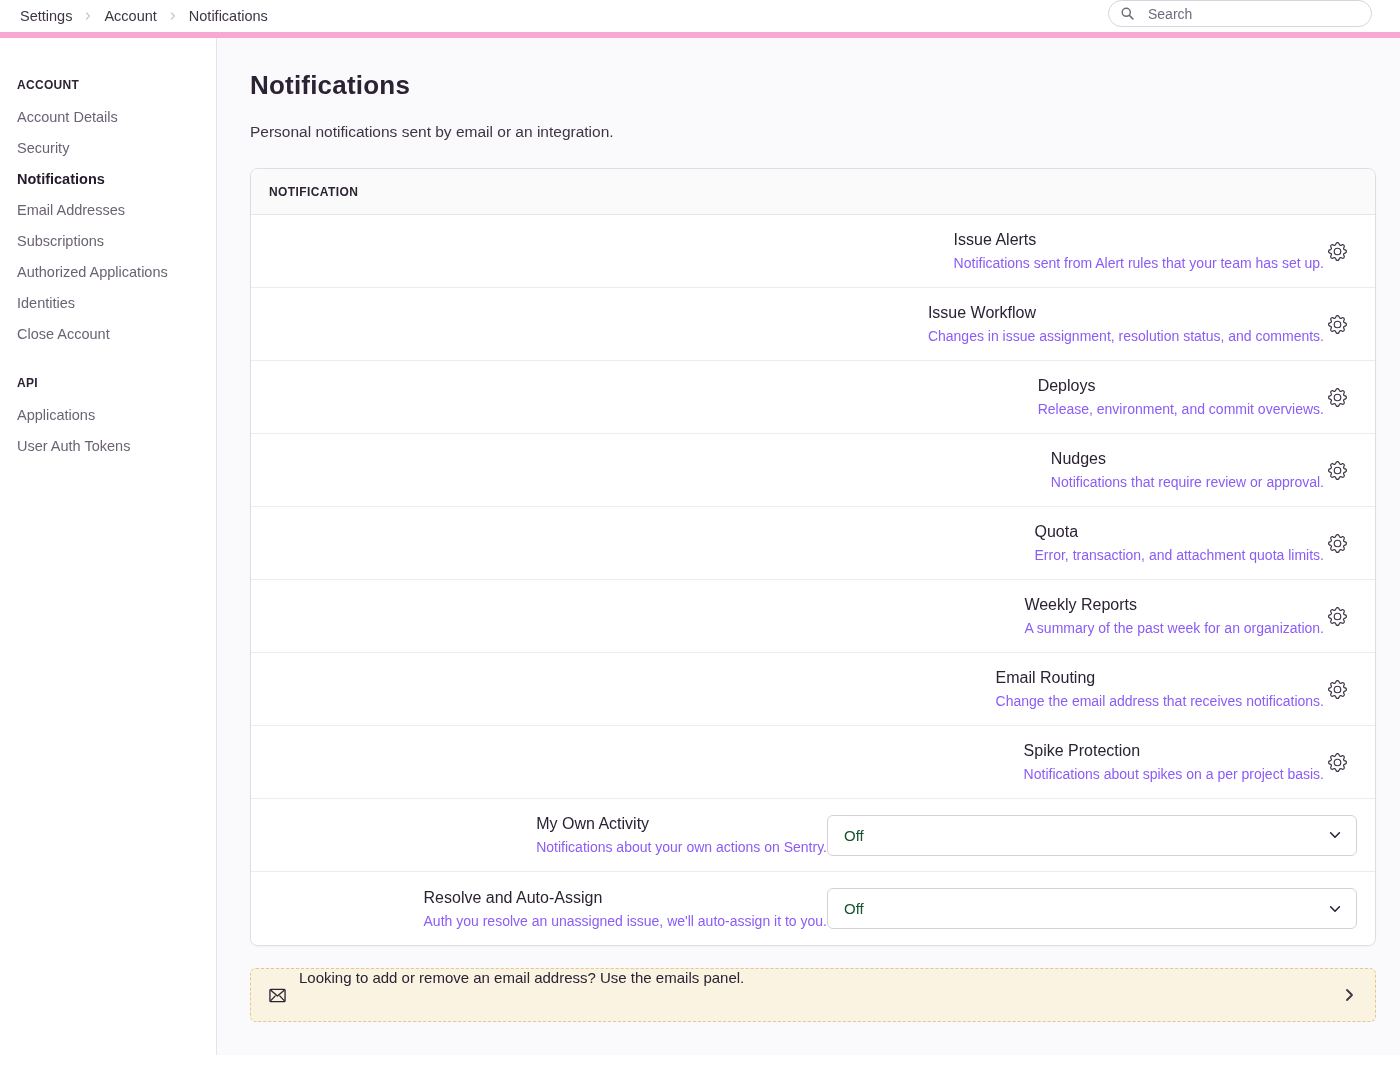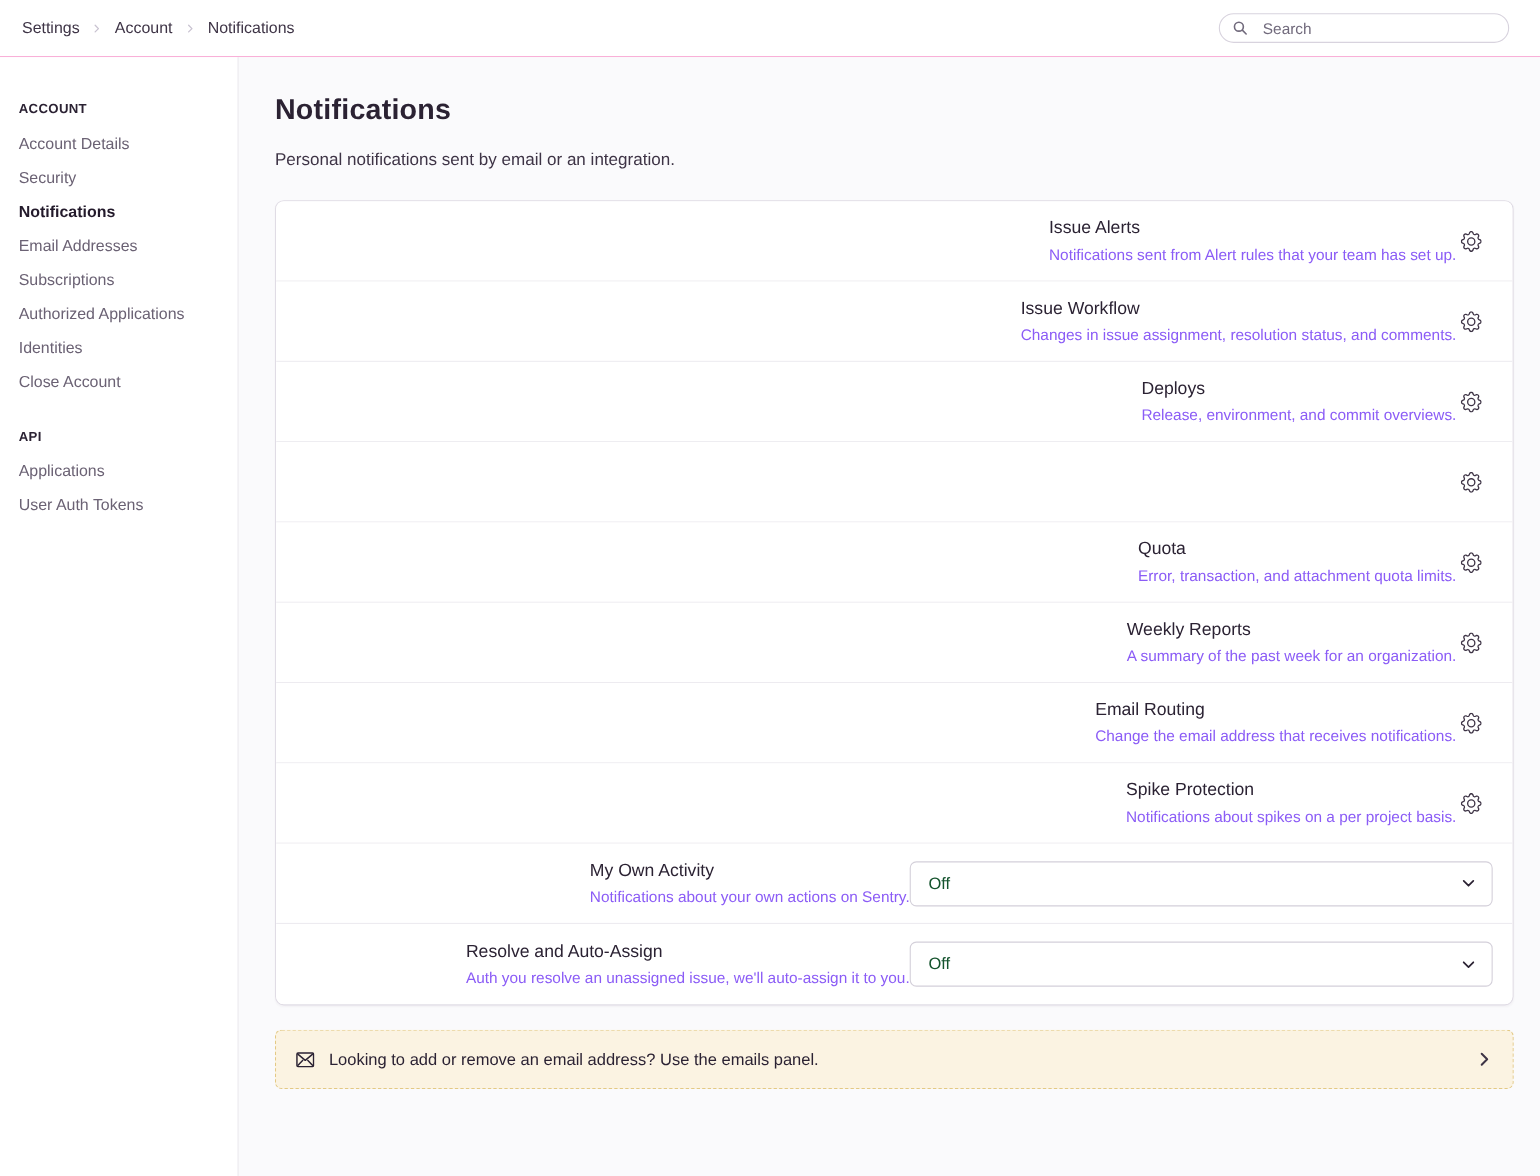--- a/index.html
+++ b/index.html
@@ -5,22 +5,22 @@
   * { box-sizing: border-box; }
   html, body { margin: 0; padding: 0; }
   body {
     width: 1400px; height: 1069px; overflow: hidden; position: relative;
     font-family: "Liberation Sans", sans-serif;
     background: #ffffff; color: #2B2233;
   }
 
   
   .topbar {
-    height: 52px; display: flex; align-items: center; justify-content: space-between;
-    padding: 0 28px 0 20px; background: #ffffff; border-bottom: 1px solid #f9a8d4;
+    height: 38px; display: flex; justify-content: space-between;
+    padding: 0 28px 0 20px; background: #ffffff; border-bottom: 6px solid #f9a8d4;
   }
   .breadcrumb { display: flex; align-items: center; gap: 10px; font-size: 14.5px; color: #3E3446; }
   .crumb { cursor: pointer; }
   .crumb-sep { display: flex; align-items: center; color: #C9C3D1; }
 
   .search-box {
     display: flex; align-items: center; gap: 12px;
     width: 264px; height: 27px; border: 1px solid #D8D3DE; border-radius: 14px;
     padding: 0 12px; background: #fff; color: #716A7C;
   }
@@ -76,21 +76,21 @@
   .select {
     width: 530px; height: 41px; border: 1px solid #D4D0DA; border-radius: 6px;
     background: #fff; display: flex; align-items: center; justify-content: space-between;
     padding: 0 14px 0 16px; font-size: 15px; color: #14532d; cursor: pointer;
   }
   .select .chev { display: flex; color: #2B2233; }
 
   
   .alert {
     margin-top: 22px; height: 54px; border: 1px dashed #E3C985; border-radius: 6px;
-    background: #FBF3E2; display: flex; align-items: center; gap: 13px;
+    background: #FBF3E2; display: flex; gap: 13px;
     padding: 0 18px; font-size: 15px; color: #2B2233; cursor: pointer;
   }
   .alert .spacer { flex: 1; }
   .alert .env { color: #2B2233; }
   .alert .chev-r { color: #3E3446; display: flex; }
 </style>
 </head>
 <body>
 
 <header class="topbar">
@@ -155,20 +155,21 @@
   <div class="sidebar-item">User Auth Tokens</div>
 </div>
   </div>
 </nav>
 
   <main class="main">
     <h1 class="page-title">Notifications</h1>
     <p class="page-desc">Personal notifications sent by email or an integration.</p>
 
     <section class="panel">
+      <div class="panel-header">NOTIFICATION</div>
       <div id="rows">
   <div class="row">
     <div class="row-text">
       <div class="row-title">Issue Alerts</div>
       <div class="row-desc">Notifications sent from Alert rules that your team has set up.</div>
     </div>
     <button class="gear-btn">
       <span class="icon">
         <svg width="19" height="19" viewBox="0 0 16 16" fill="currentColor">
                   <path d="M8 4.754a3.246 3.246 0 1 0 0 6.492 3.246 3.246 0 0 0 0-6.492zM5.754 8a2.246 2.246 0 1 1 4.492 0 2.246 2.246 0 0 1-4.492 0z"></path>
@@ -205,20 +206,24 @@
         <svg width="19" height="19" viewBox="0 0 16 16" fill="currentColor">
                   <path d="M8 4.754a3.246 3.246 0 1 0 0 6.492 3.246 3.246 0 0 0 0-6.492zM5.754 8a2.246 2.246 0 1 1 4.492 0 2.246 2.246 0 0 1-4.492 0z"></path>
                   <path d="M9.796 1.343c-.527-1.79-3.065-1.79-3.592 0l-.094.319a.873.873 0 0 1-1.255.52l-.292-.16c-1.64-.892-3.433.902-2.54 2.541l.159.292a.873.873 0 0 1-.52 1.255l-.319.094c-1.79.527-1.79 3.065 0 3.592l.319.094a.873.873 0 0 1 .52 1.255l-.16.292c-.892 1.64.901 3.434 2.541 2.54l.292-.159a.873.873 0 0 1 1.255.52l.094.319c.527 1.79 3.065 1.79 3.592 0l.094-.319a.873.873 0 0 1 1.255-.52l.292.16c1.64.893 3.434-.902 2.54-2.541l-.159-.292a.873.873 0 0 1 .52-1.255l.319-.094c1.79-.527 1.79-3.065 0-3.592l-.319-.094a.873.873 0 0 1-.52-1.255l.16-.292c.893-1.64-.902-3.433-2.541-2.54l-.292.159a.873.873 0 0 1-1.255-.52l-.094-.319zm-2.633.283c.246-.835 1.428-.835 1.674 0l.094.319a1.873 1.873 0 0 0 2.693 1.115l.291-.16c.764-.415 1.6.42 1.184 1.185l-.159.292a1.873 1.873 0 0 0 1.116 2.692l.318.094c.835.246.835 1.428 0 1.674l-.319.094a1.873 1.873 0 0 0-1.115 2.693l.16.291c.415.764-.42 1.6-1.185 1.184l-.291-.159a1.873 1.873 0 0 0-2.693 1.116l-.094.318c-.246.835-1.428.835-1.674 0l-.094-.319a1.873 1.873 0 0 0-2.692-1.115l-.292.16c-.764.415-1.6-.42-1.184-1.185l.159-.291A1.873 1.873 0 0 0 1.945 8.93l-.319-.094c-.835-.246-.835-1.428 0-1.674l.319-.094A1.873 1.873 0 0 0 3.06 4.377l-.16-.292c-.415-.764.42-1.6 1.185-1.184l.292.159a1.873 1.873 0 0 0 2.692-1.115l.094-.319z"></path>
                 </svg>
       </span>
     </button>
 
   </div>
 
   <div class="row">
+    <div class="row-text">
+      <div class="row-title">Nudges</div>
+      <div class="row-desc">Notifications that require review or approval.</div>
+    </div>
     <button class="gear-btn">
       <span class="icon">
         <svg width="19" height="19" viewBox="0 0 16 16" fill="currentColor">
                   <path d="M8 4.754a3.246 3.246 0 1 0 0 6.492 3.246 3.246 0 0 0 0-6.492zM5.754 8a2.246 2.246 0 1 1 4.492 0 2.246 2.246 0 0 1-4.492 0z"></path>
                   <path d="M9.796 1.343c-.527-1.79-3.065-1.79-3.592 0l-.094.319a.873.873 0 0 1-1.255.52l-.292-.16c-1.64-.892-3.433.902-2.54 2.541l.159.292a.873.873 0 0 1-.52 1.255l-.319.094c-1.79.527-1.79 3.065 0 3.592l.319.094a.873.873 0 0 1 .52 1.255l-.16.292c-.892 1.64.901 3.434 2.541 2.54l.292-.159a.873.873 0 0 1 1.255.52l.094.319c.527 1.79 3.065 1.79 3.592 0l.094-.319a.873.873 0 0 1 1.255-.52l.292.16c1.64.893 3.434-.902 2.54-2.541l-.159-.292a.873.873 0 0 1 .52-1.255l.319-.094c1.79-.527 1.79-3.065 0-3.592l-.319-.094a.873.873 0 0 1-.52-1.255l.16-.292c.893-1.64-.902-3.433-2.541-2.54l-.292.159a.873.873 0 0 1-1.255-.52l-.094-.319zm-2.633.283c.246-.835 1.428-.835 1.674 0l.094.319a1.873 1.873 0 0 0 2.693 1.115l.291-.16c.764-.415 1.6.42 1.184 1.185l-.159.292a1.873 1.873 0 0 0 1.116 2.692l.318.094c.835.246.835 1.428 0 1.674l-.319.094a1.873 1.873 0 0 0-1.115 2.693l.16.291c.415.764-.42 1.6-1.185 1.184l-.291-.159a1.873 1.873 0 0 0-2.693 1.116l-.094.318c-.246.835-1.428.835-1.674 0l-.094-.319a1.873 1.873 0 0 0-2.692-1.115l-.292.16c-.764.415-1.6-.42-1.184-1.185l.159-.291A1.873 1.873 0 0 0 1.945 8.93l-.319-.094c-.835-.246-.835-1.428 0-1.674l.319-.094A1.873 1.873 0 0 0 3.06 4.377l-.16-.292c-.415-.764.42-1.6 1.185-1.184l.292.159a1.873 1.873 0 0 0 2.692-1.115l.094-.319z"></path>
                 </svg>
       </span>
     </button>
 
   </div>

